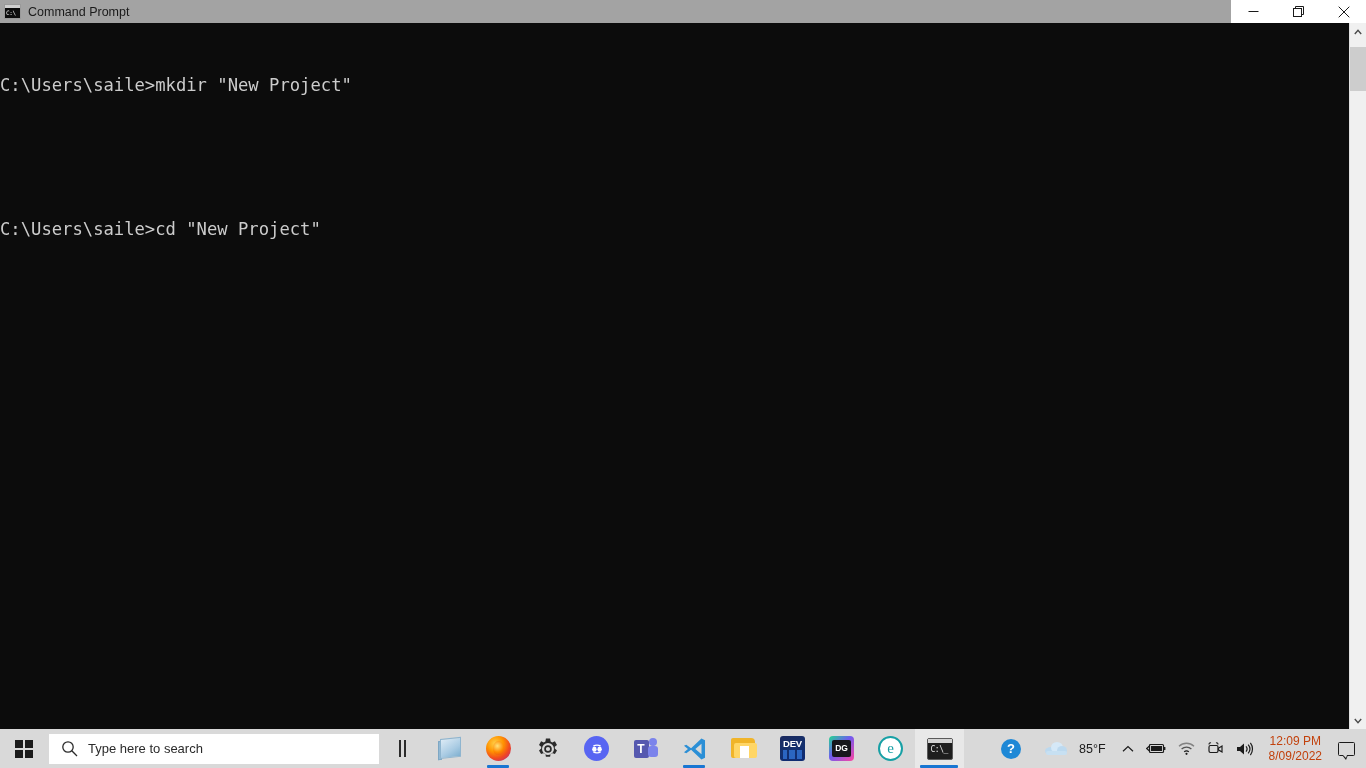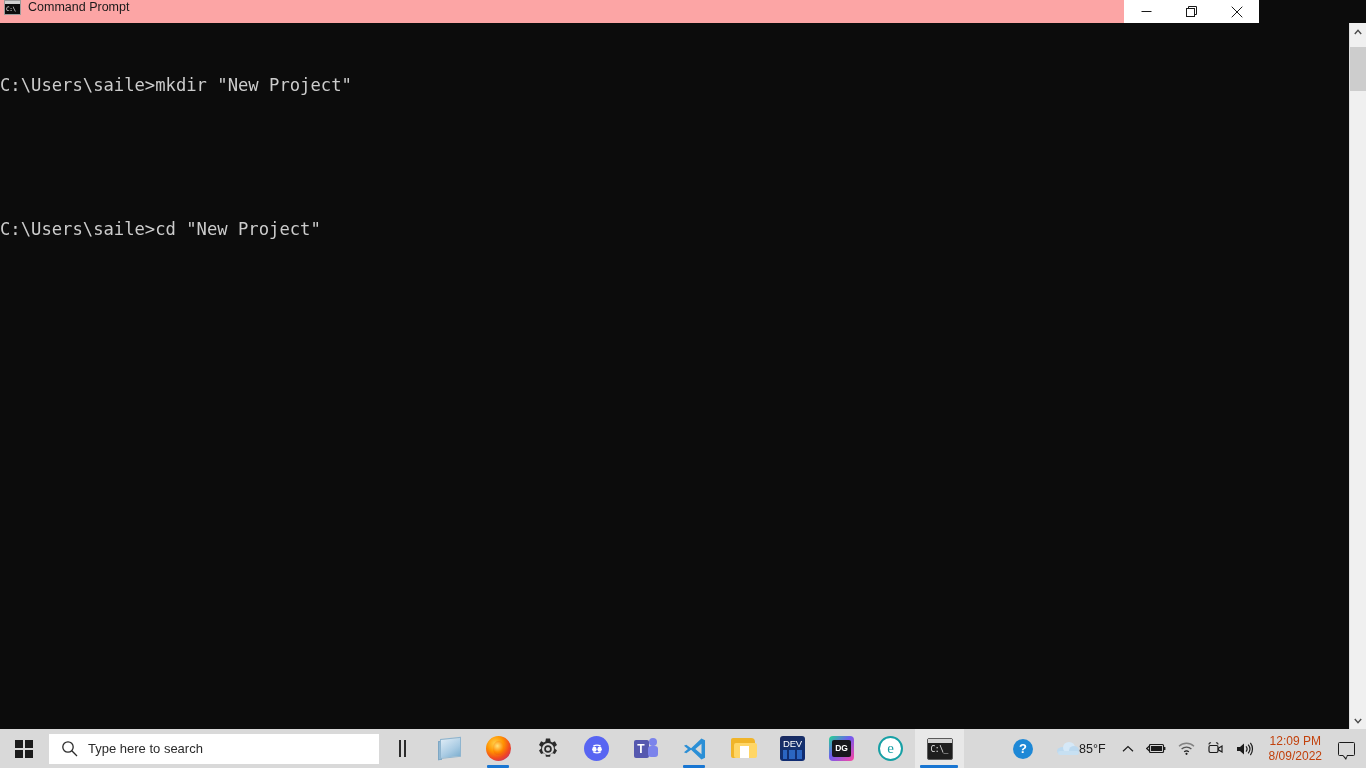--- a/index.html
+++ b/index.html
@@ -25,24 +25,25 @@
     left: 0; top: 0;
     width: 1366px;
     height: 729px;
     background: #0c0c0c;
     overflow: hidden;
   }
 
   #titlebar {
     position: absolute;
     left: 0; top: 0;
-    width: 1259px;
+    width: 1366px;
     height: 23px;
-    background: #fca5a5;
-    display: flex;
+    background: #a3a3a3;
+    display: flex;
+    align-items: center;
     border-bottom: 1px solid #e8e8e8;
   }
 
   #titlebar-icon {
     width: 17px;
     height: 15px;
     margin-left: 4px;
     margin-right: 7px;
     background: #0c0c0c;
     border: 1px solid #9a9a9a;
@@ -330,21 +331,21 @@
     background:#ffffff;
   }
 
   .ic-vs {
     width: 25px; height: 25px; border-radius: 3px;
     background: linear-gradient(160deg,#1b2a5e 0%, #14306e 50%, #0e2a73 100%);
     position: relative; overflow:hidden;
     display:flex; align-items:flex-start; justify-content:center;
   }
   .ic-vs .txt {
-    color:#ffffff; font-size:9.5px; font-weight:normal; letter-spacing:-0.2px;
+    color:#ffffff; font-size:9.5px; font-weight:bold; letter-spacing:-0.2px;
     line-height:12px; margin-top:2px; font-family:"Liberation Sans", sans-serif;
   }
   .ic-vs .bars {
     position:absolute; bottom:2px; left:3px; right:3px; height:9px;
     background:
       linear-gradient(90deg,#2f6fd0 0 4px, transparent 4px 6px, #2f6fd0 6px 12px, transparent 12px 14px, #2f6fd0 14px 19px);
     opacity:.85;
   }
 
   .ic-dg {
@@ -398,21 +399,21 @@
   }
   #help-icon-btn { padding: 0 10px; }
   .help-circle {
     width: 20px; height: 20px; border-radius: 50%;
     background: #1e88d6;
     color: #ffffff; font-size: 13px; font-weight: bold;
     display:flex; align-items:center; justify-content:center;
     font-family:"Liberation Sans", sans-serif;
   }
 
-  #weather { display:flex; align-items:center; gap:0; padding: 0 10px 0 14px; }
+  #weather { display:flex; align-items:center; gap:12px; padding: 0 10px 0 14px; }
   .cloud {
     position: relative; width: 22px; height: 13px;
   }
   .cloud i {
     position:absolute; background:#bcd9ef; border-radius:50%;
   }
   .cloud .c1 { left:0; top:5px; width:12px; height:8px; }
   .cloud .c2 { left:6px; top:0px; width:12px; height:11px; background:#d5e8f7; }
   .cloud .c3 { left:12px; top:4px; width:10px; height:9px; }
   .cloud .c4 { left:1px; top:9px; width:21px; height:4px; border-radius:3px; background:#c7e0f2;}

